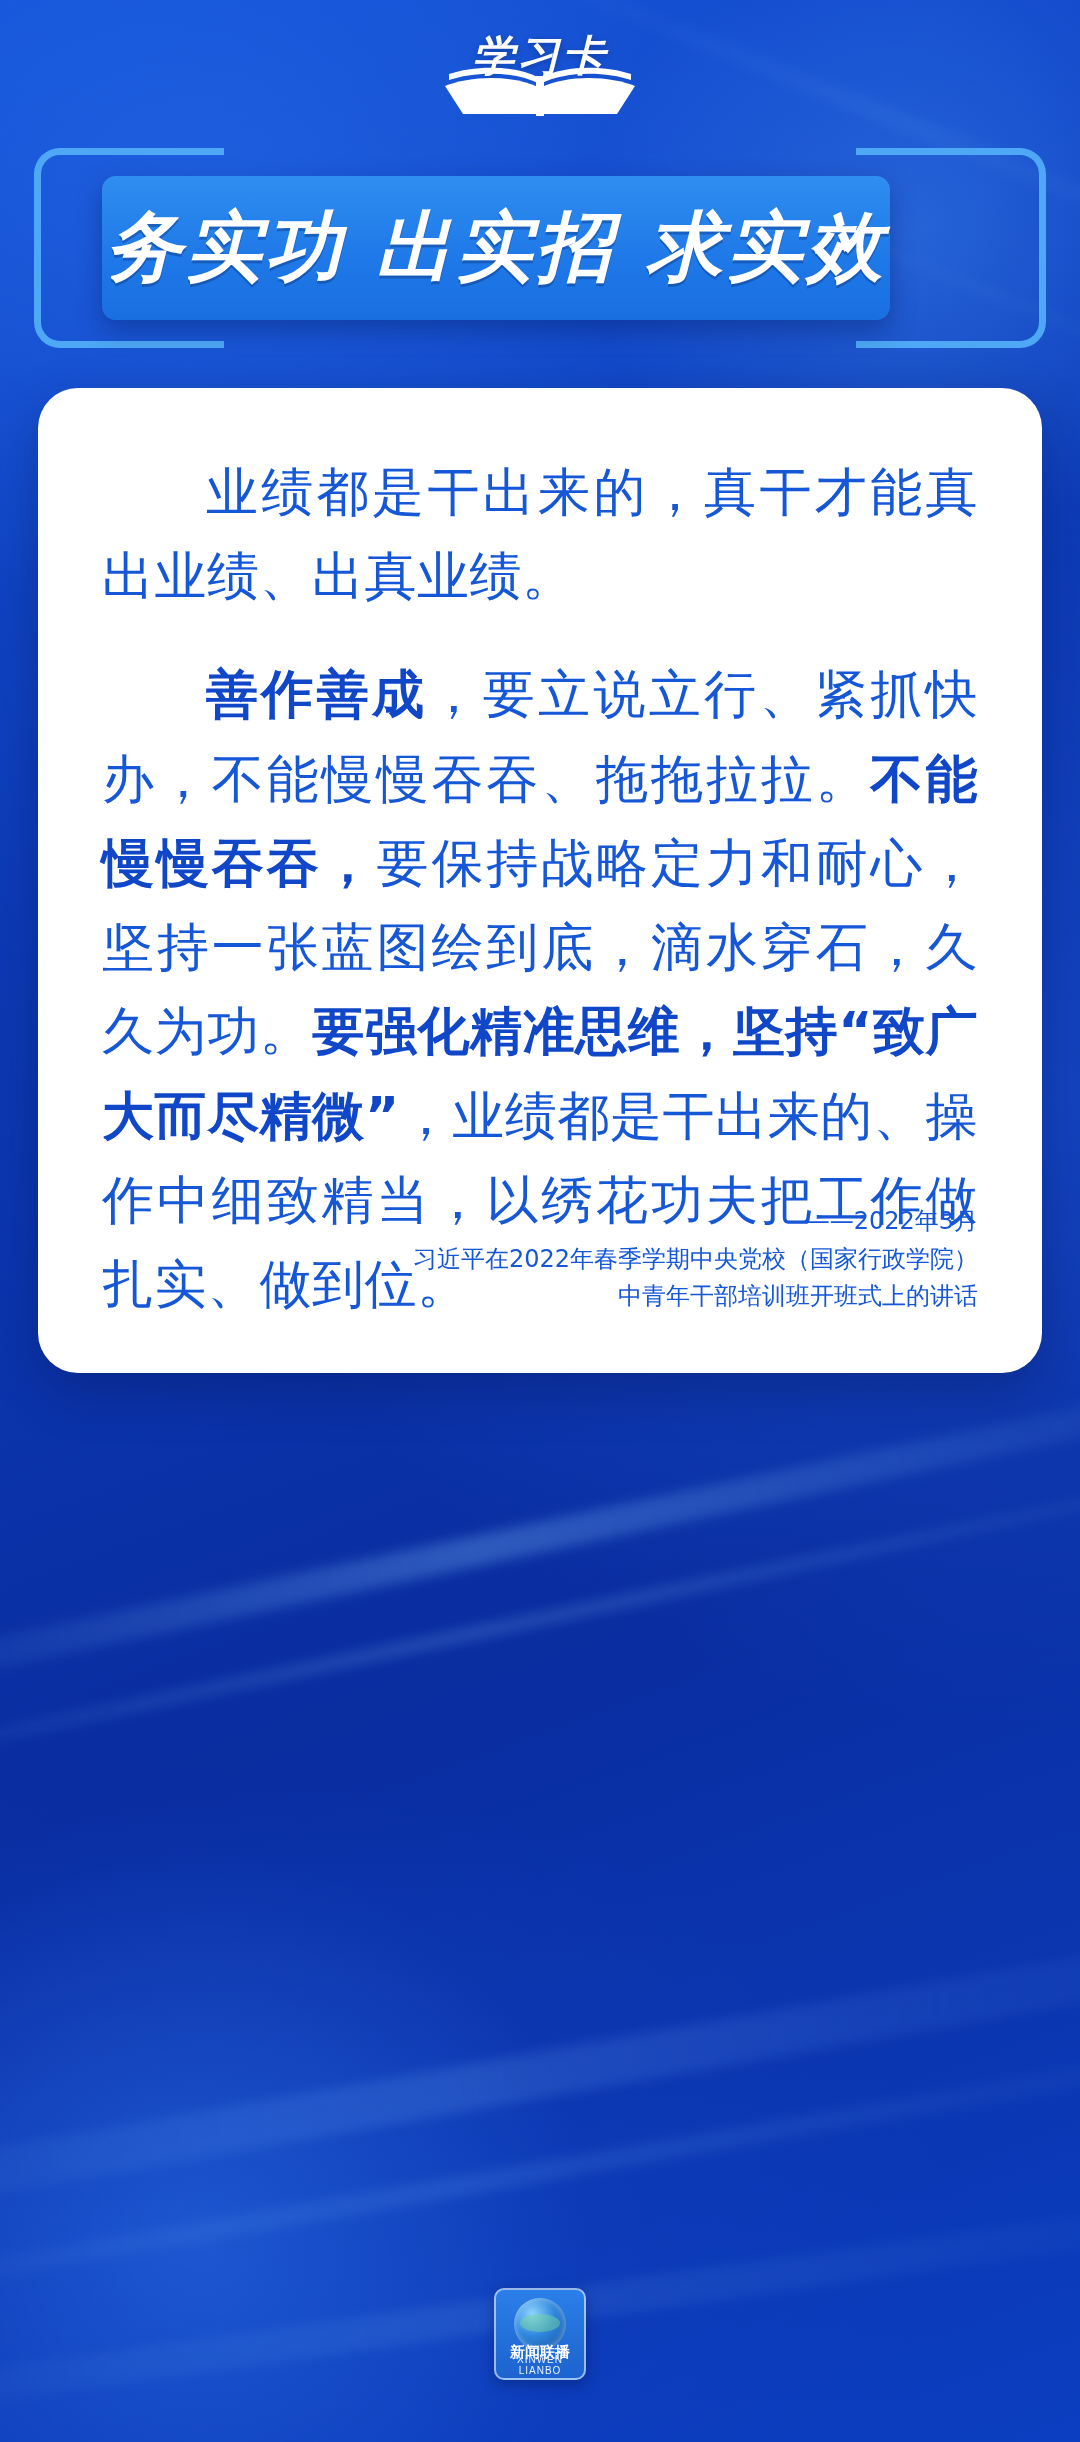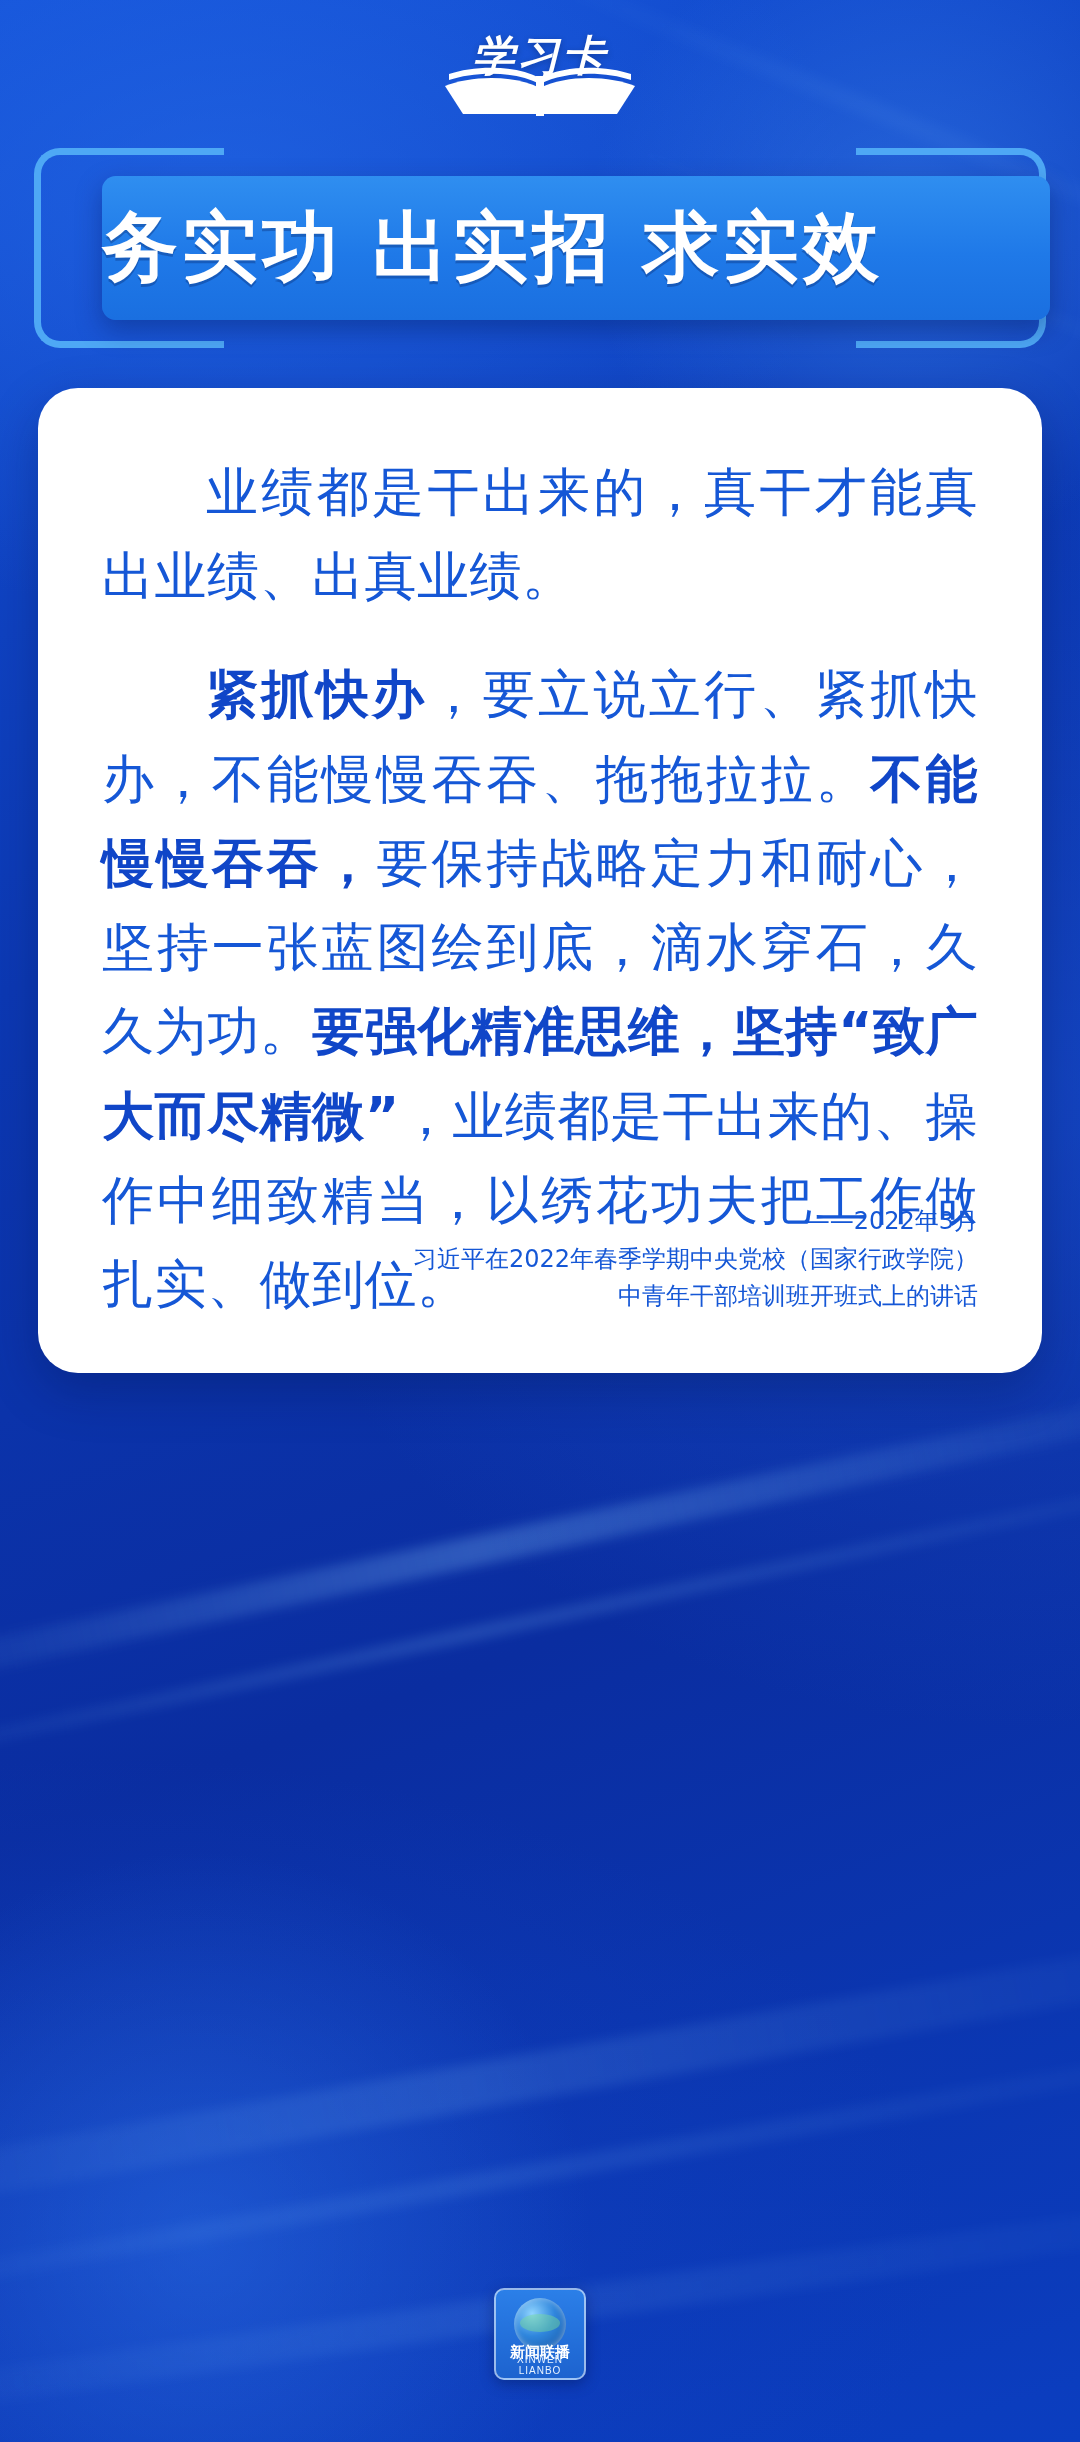--- a/index.html
+++ b/index.html
@@ -101,27 +101,29 @@
     border: 7px solid #4ea8f5;
     border-radius: 26px;
   }
   .bracket.left  { left: 0;  border-right: none; border-top-right-radius: 0; border-bottom-right-radius: 0; }
   .bracket.right { right: 0; border-left: none;  border-top-left-radius: 0;  border-bottom-left-radius: 0; }
 
   .headline-box {
     position: absolute;
     left: 68px;
     top: 28px;
-    width: 948px;
+    width: 788px;
     height: 144px;
     background: linear-gradient(180deg, #2f8ef0 0%, #1f79e8 55%, #1a6fe0 100%);
     border-radius: 14px;
     box-shadow: 0 10px 26px rgba(0,20,80,0.35);
     display: flex;
     align-items: center;
+    justify-content: center;
+    font-style: italic;
   }
   .headline-text {
     color: #ffffff;
     font-family: "DejaVu Sans", sans-serif;
     font-weight: bold;
     font-size: 76px;
     letter-spacing: 4px;
     text-shadow: 0 3px 0 rgba(10,40,110,0.35);
     white-space: nowrap;
   }
@@ -253,21 +255,21 @@
     <div class="bracket left"></div>
     <div class="bracket right"></div>
     <div class="headline-box">
       <div class="headline-text">务实功 出实招 求实效</div>
     </div>
   </div>
 
   <div class="card">
     <div id="paragraphs">
         <p class="para"><span>业绩都是干出来的，真干才能真出业绩、出真业绩。</span></p>
-        <p class="para"><b>紧抓快办</b><span>，要立说立行、紧抓快办，不能慢慢吞吞、拖拖拉拉。</span><b>不能慢慢吞吞，</b><span>要保持战略定力和耐心，坚持一张蓝图绘到底，滴水穿石，久久为功。</span><b>要强化精准思维，坚持“致广大而尽精微”</b><span>，业绩都是干出来的、操作中细致精当，以绣花功夫把工作做扎实、做到位。</span></p>
+        <p class="para"><b>善作善成</b><span>，要立说立行、紧抓快办，不能慢慢吞吞、拖拖拉拉。</span><b>不能慢慢吞吞，</b><span>要保持战略定力和耐心，坚持一张蓝图绘到底，滴水穿石，久久为功。</span><b>要强化精准思维，坚持“致广大而尽精微”</b><span>，业绩都是干出来的、操作中细致精当，以绣花功夫把工作做扎实、做到位。</span></p>
       </div>
 
     <div class="attribution">
       <div>——2022年3月</div>
       <div>习近平在2022年春季学期中央党校（国家行政学院）</div>
       <div>中青年干部培训班开班式上的讲话</div>
     </div>
   </div>
 
   <div class="footer">

